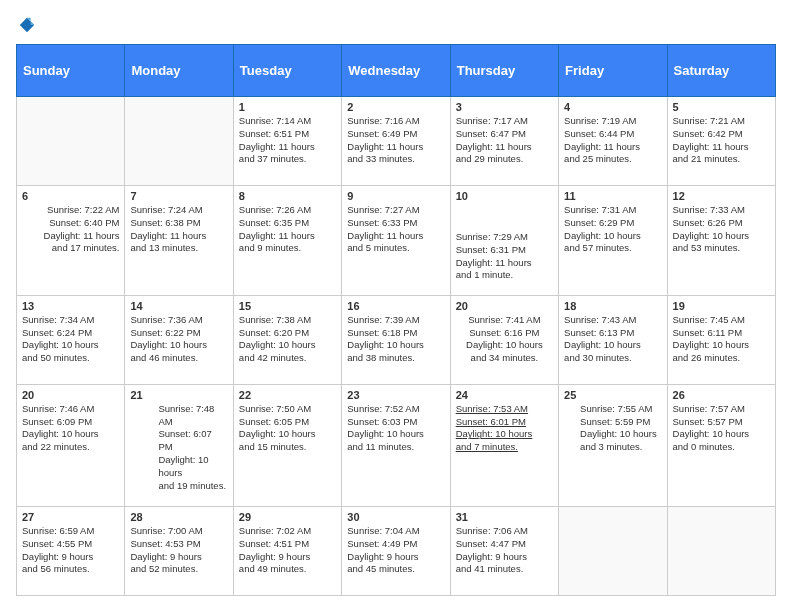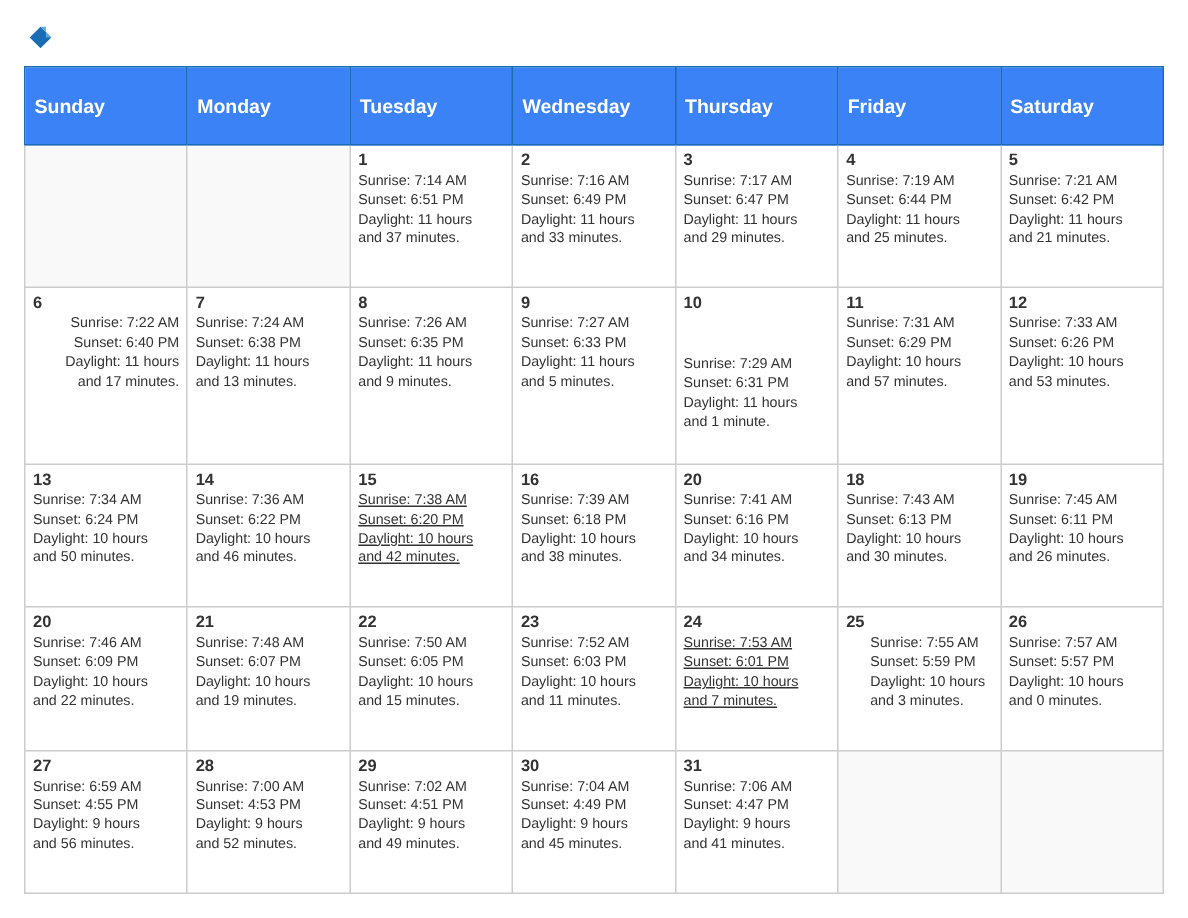--- a/index.html
+++ b/index.html
@@ -231,35 +231,35 @@
           </td>
           <td>
             <span class="day-num">14</span>
             <div class="day-info" style="white-space: pre-line;">Sunrise: 7:36 AM
 Sunset: 6:22 PM
 Daylight: 10 hours
 and 46 minutes.</div>
           </td>
           <td>
             <span class="day-num">15</span>
-            <div class="day-info" style="white-space: pre-line; text-decoration: underline;">Sunrise: 7:38 AM
+            <div class="day-info" style="white-space: pre-line;">Sunrise: 7:38 AM
 Sunset: 6:20 PM
 Daylight: 10 hours
 and 42 minutes.</div>
           </td>
           <td>
             <span class="day-num">16</span>
             <div class="day-info" style="white-space: pre-line;">Sunrise: 7:39 AM
 Sunset: 6:18 PM
 Daylight: 10 hours
 and 38 minutes.</div>
           </td>
           <td>
             <span class="day-num">20</span>
-            <div class="day-info" style="white-space: pre-line;">Sunrise: 7:41 AM
+            <div class="day-info" style="white-space: pre-line; text-align: center;">Sunrise: 7:41 AM
 Sunset: 6:16 PM
 Daylight: 10 hours
 and 34 minutes.</div>
           </td>
           <td>
             <span class="day-num">18</span>
             <div class="day-info" style="white-space: pre-line;">Sunrise: 7:43 AM
 Sunset: 6:13 PM
 Daylight: 10 hours
 and 30 minutes.</div>
@@ -275,21 +275,21 @@
         <tr>
           <td>
             <span class="day-num">20</span>
             <div class="day-info" style="white-space: pre-line;">Sunrise: 7:46 AM
 Sunset: 6:09 PM
 Daylight: 10 hours
 and 22 minutes.</div>
           </td>
           <td>
             <span class="day-num">21</span>
-            <div class="day-info" style="white-space: pre-line;">Sunrise: 7:48 AM
+            <div class="day-info" style="white-space: pre-line; margin-left: 28px;">Sunrise: 7:48 AM
 Sunset: 6:07 PM
 Daylight: 10 hours
 and 19 minutes.</div>
           </td>
           <td>
             <span class="day-num">22</span>
             <div class="day-info" style="white-space: pre-line;">Sunrise: 7:50 AM
 Sunset: 6:05 PM
 Daylight: 10 hours
 and 15 minutes.</div>

